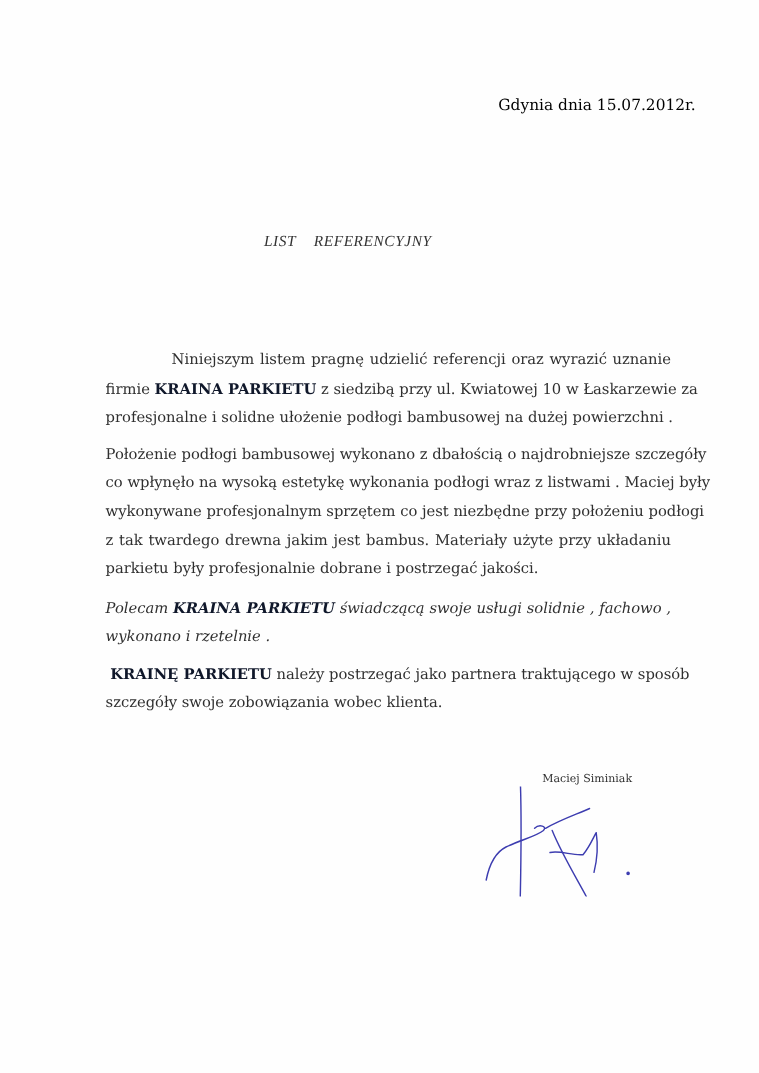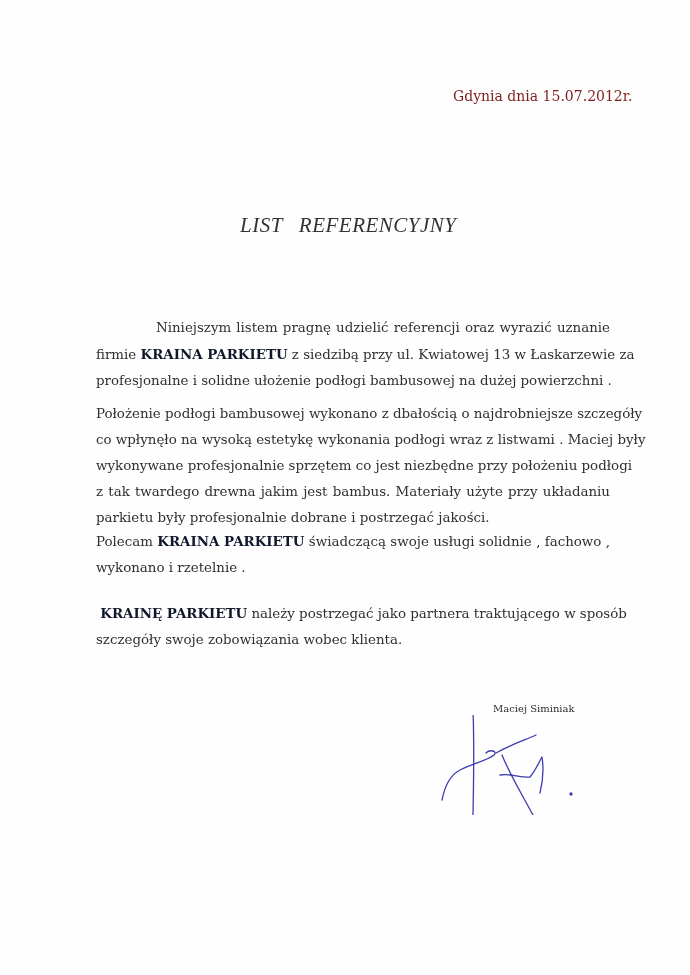--- a/index.html
+++ b/index.html
@@ -1,61 +1,61 @@
 <!DOCTYPE html>
 <html><head>
 <meta charset="utf-8">
 <style>
   html, body { margin: 0; padding: 0; }
   body {
     width: 690px; height: 975px; background: #ffffff; position: relative; overflow: hidden;
     font-family: "DejaVu Serif", "Liberation Serif", serif; color: #333333;
   }
   .page { position: absolute; left: 0; top: 0; width: 690px; height: 975px; background: #fefefe; }
-  .date { position: absolute; left: 453px; top: 88px; font-size: 14px; color: #7f1d1d; white-space: nowrap; }
+  .date { position: absolute; left: 453px; top: 88px; font-size: 14px; color: #000000; white-space: nowrap; }
   .title {
-    position: absolute; left: 240px; top: 213px; font-size: 21px; font-style: italic;
+    position: absolute; left: 240px; top: 213px; font-size: 14px; font-style: italic;
     letter-spacing: 0.5px; color: #333; white-space: nowrap; font-family: "Liberation Serif", serif;
   }
   .title .gap { display: inline-block; width: 16px; }
   .body-text {
     position: absolute; left: 96px; width: 514px; font-size: 13.4px; line-height: 26px;
     text-align: justify; color: #2f2f2f; font-family: "DejaVu Serif", serif;
   }
   .body-text .line { display: block; text-align: justify; text-align-last: justify; white-space: nowrap; }
   .body-text .line.last { text-align-last: left; }
   .p1 { top: 315px; }
   .p2 { top: 401px; }
-  .p3 { top: 528px; }
+  .p3 { top: 540px; font-style: italic; }
   .p4 { top: 600px; }
   .indent { padding-left: 60px; }
   b { color: #0f172a; }
   .signer { position: absolute; left: 493px; top: 703px; font-size: 10px; color: #2e2e2e; white-space: nowrap; }
   .signature { position: absolute; left: 440px; top: 715px; width: 140px; height: 100px; }
 </style>
 </head>
 <body>
 
 <div class="page">
   <div class="date">Gdynia dnia 15.07.2012r.</div>
 
   <div class="title">
     <span>LIST</span><span class="gap"></span><span>REFERENCYJNY</span>
   </div>
 
   <div class="body-text p1">
     <span class="line indent">Niniejszym listem pragnę udzielić referencji oraz wyrazić uznanie</span>
-    <span class="line"><span>firmie </span><b>KRAINA PARKIETU</b><span> z siedzibą przy ul. Kwiatowej 13  w Łaskarzewie  za</span></span>
+    <span class="line"><span>firmie </span><b>KRAINA PARKIETU</b><span> z siedzibą przy ul. Kwiatowej 10  w Łaskarzewie  za</span></span>
     <span class="line last">profesjonalne i solidne ułożenie podłogi bambusowej na dużej powierzchni .</span>
   </div>
 
   <div class="body-text p2">
     <span class="line">Położenie  podłogi bambusowej wykonano z dbałością o najdrobniejsze  szczegóły</span>
     <span class="line">co wpłynęło na wysoką estetykę wykonania podłogi wraz z listwami . Maciej były</span>
-    <span class="line">wykonywane profesjonalnie sprzętem   co jest niezbędne przy położeniu podłogi</span>
+    <span class="line">wykonywane profesjonalnym sprzętem   co jest niezbędne przy położeniu podłogi</span>
     <span class="line">z tak twardego drewna jakim jest bambus. Materiały użyte przy układaniu</span>
     <span class="line last">parkietu były profesjonalnie dobrane i postrzegać jakości.</span>
   </div>
 
   <div class="body-text p3">
     <span class="line"><span>Polecam  </span><b>KRAINA PARKIETU</b><span> świadczącą swoje usługi solidnie , fachowo ,</span></span>
     <span class="line last">wykonano i rzetelnie  .</span>
   </div>
 
   <div class="body-text p4">

